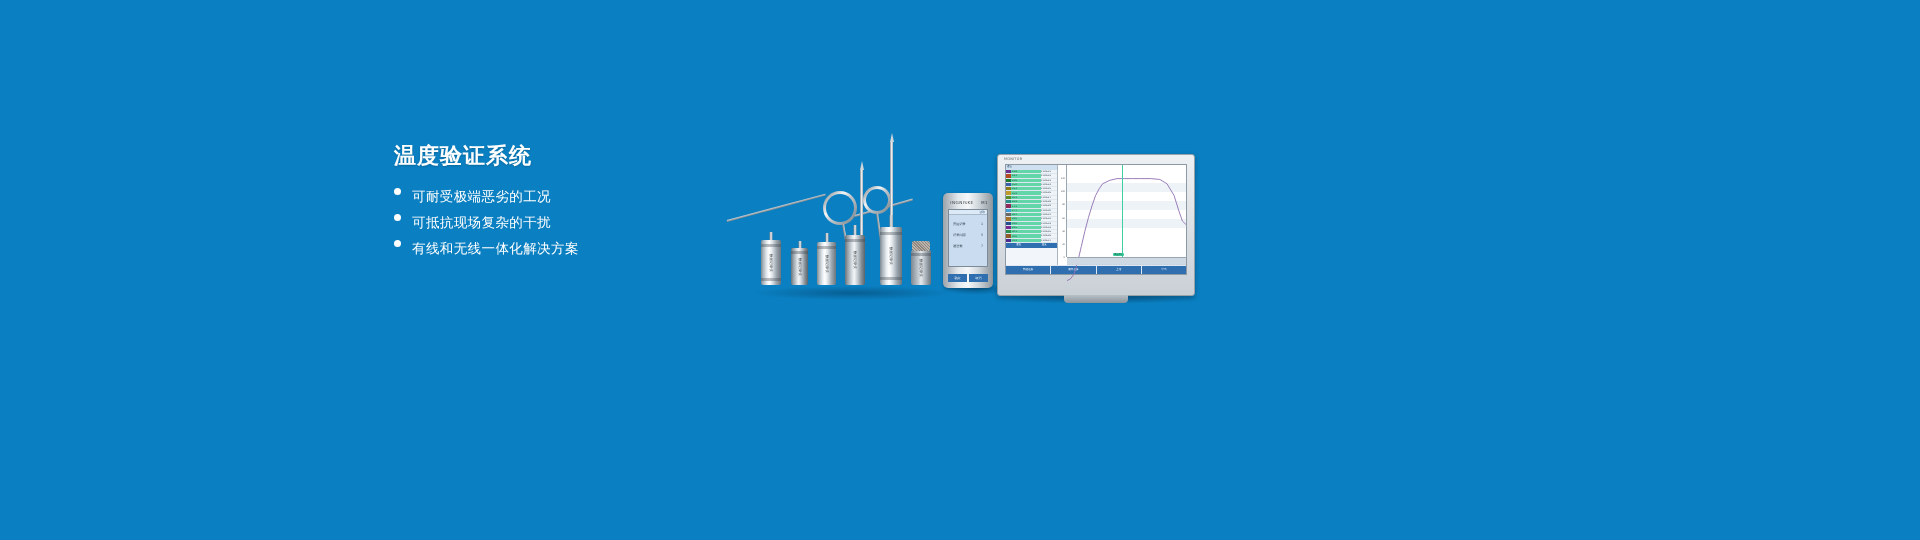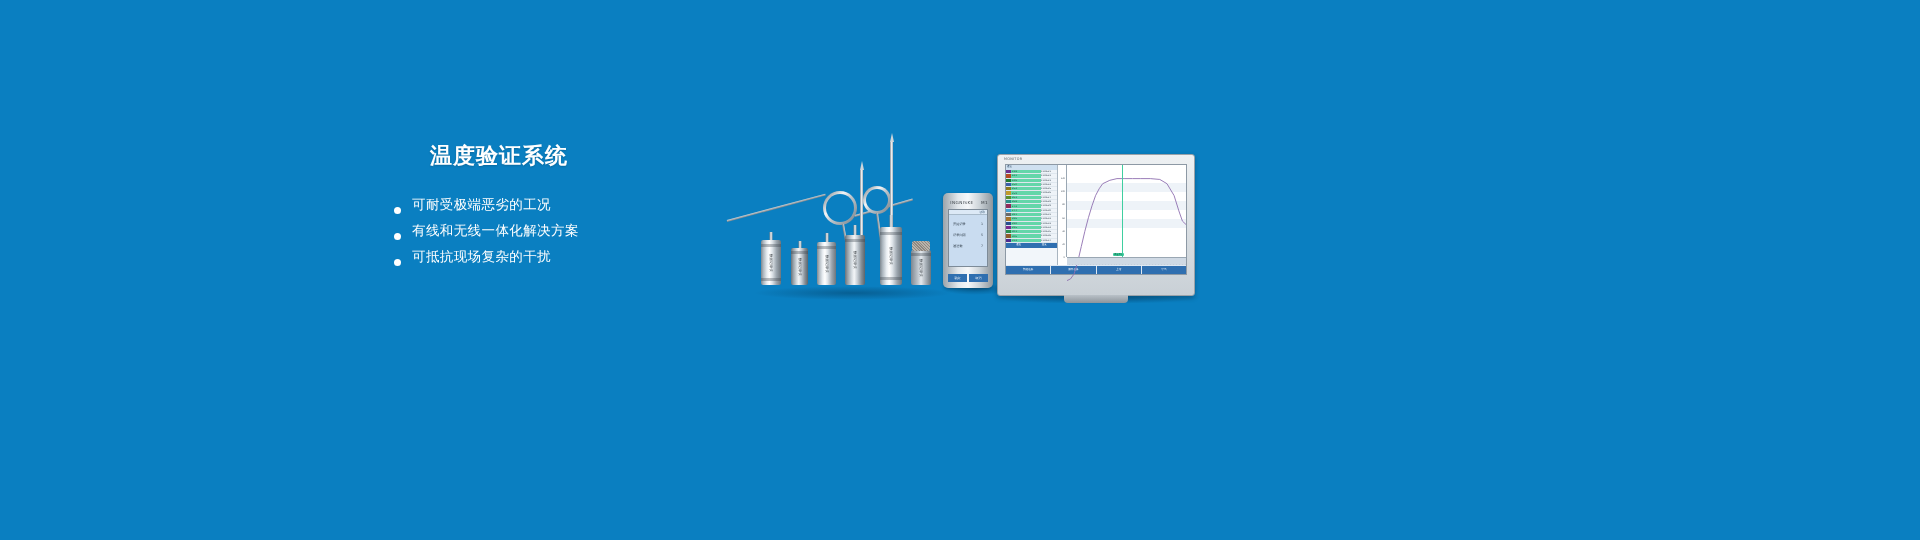--- a/index.html
+++ b/index.html
@@ -21,34 +21,33 @@
     width: 420px;
     color: #ffffff;
   }
   #title {
     font-size: 22px;
     font-weight: bold;
     letter-spacing: 1px;
     line-height: 30px;
     color: #ffffff;
     text-shadow: 0 1px 2px rgba(0,0,0,.18);
-    margin-left: 36px;
   }
   #subtitle {
     margin-top: 16px;
     font-size: 13.5px;
     line-height: 20px;
     letter-spacing: .4px;
     color: #eaf6fd;
     white-space: nowrap;
   }
   #bullets { margin-top: 17px; list-style: none; }
   .bullet {
     display: flex;
-    align-items: flex-end;
+    align-items: flex-start;
     height: 26px;
     font-size: 13.5px;
     letter-spacing: .4px;
     color: #ffffff;
     white-space: nowrap;
   }
   .bullet-dot {
     width: 7px; height: 7px;
     border-radius: 50%;
     background: #ffffff;
@@ -259,25 +258,25 @@
 
   <div id="copy">
     <div id="title">温度验证系统</div>
     <div id="bullets">
       <div class="bullet">
         <span class="bullet-dot"></span>
         <span>可耐受极端恶劣的工况</span>
       </div>
       <div class="bullet">
         <span class="bullet-dot"></span>
-        <span>有线和无线一体化解决方案</span>
+        <span>可抵抗现场复杂的干扰</span>
       </div>
       <div class="bullet">
         <span class="bullet-dot"></span>
-        <span>可抵抗现场复杂的干扰</span>
+        <span>有线和无线一体化解决方案</span>
       </div>
     </div>
   </div>
 
   <div id="product-shot">
 
     <div class="shadow-blob" style="left:38px;top:166px;width:200px;height:14px;"></div>
     <div class="shadow-blob" style="left:225px;top:163px;width:70px;height:12px;"></div>
     <div class="shadow-blob" style="left:278px;top:172px;width:210px;height:12px;"></div>
 

